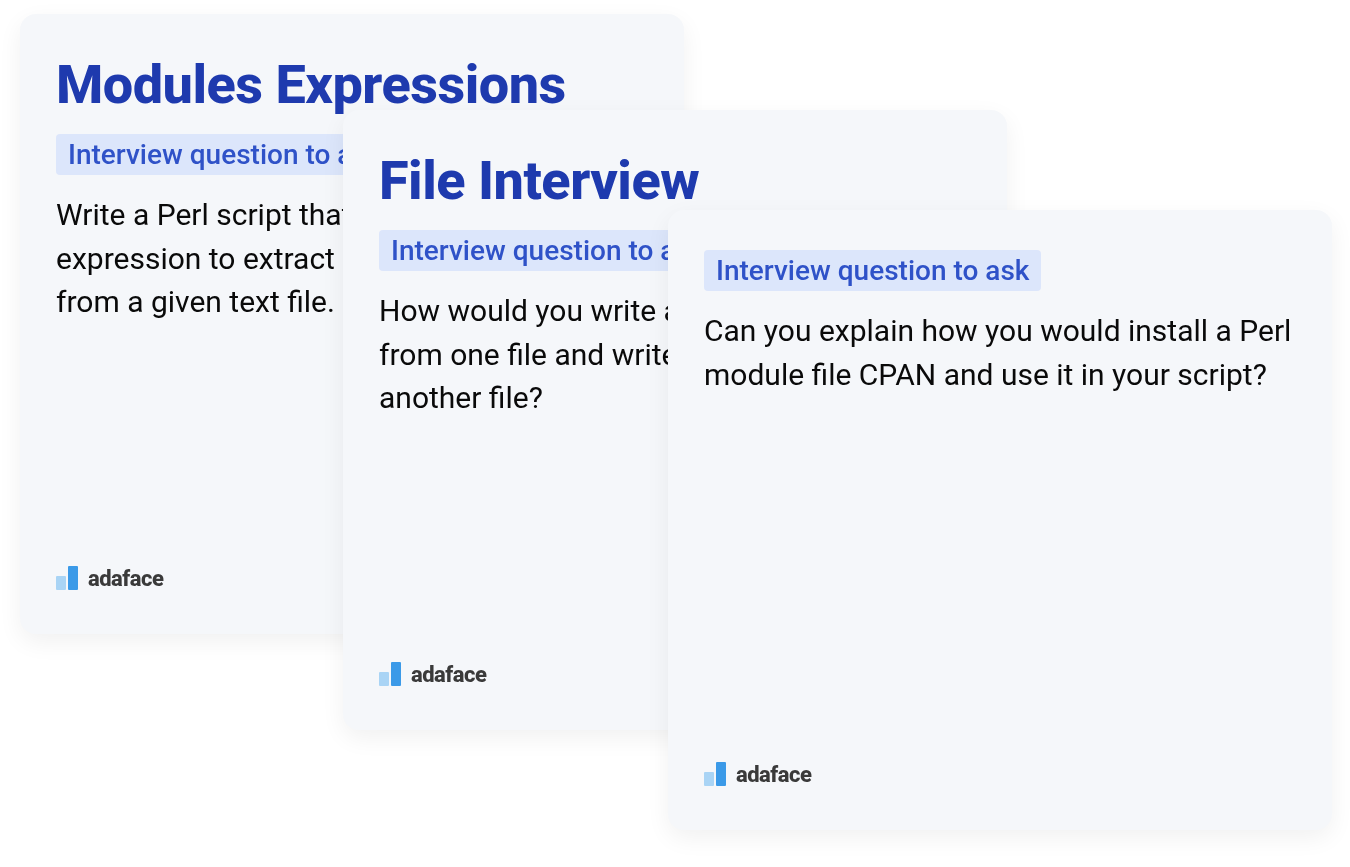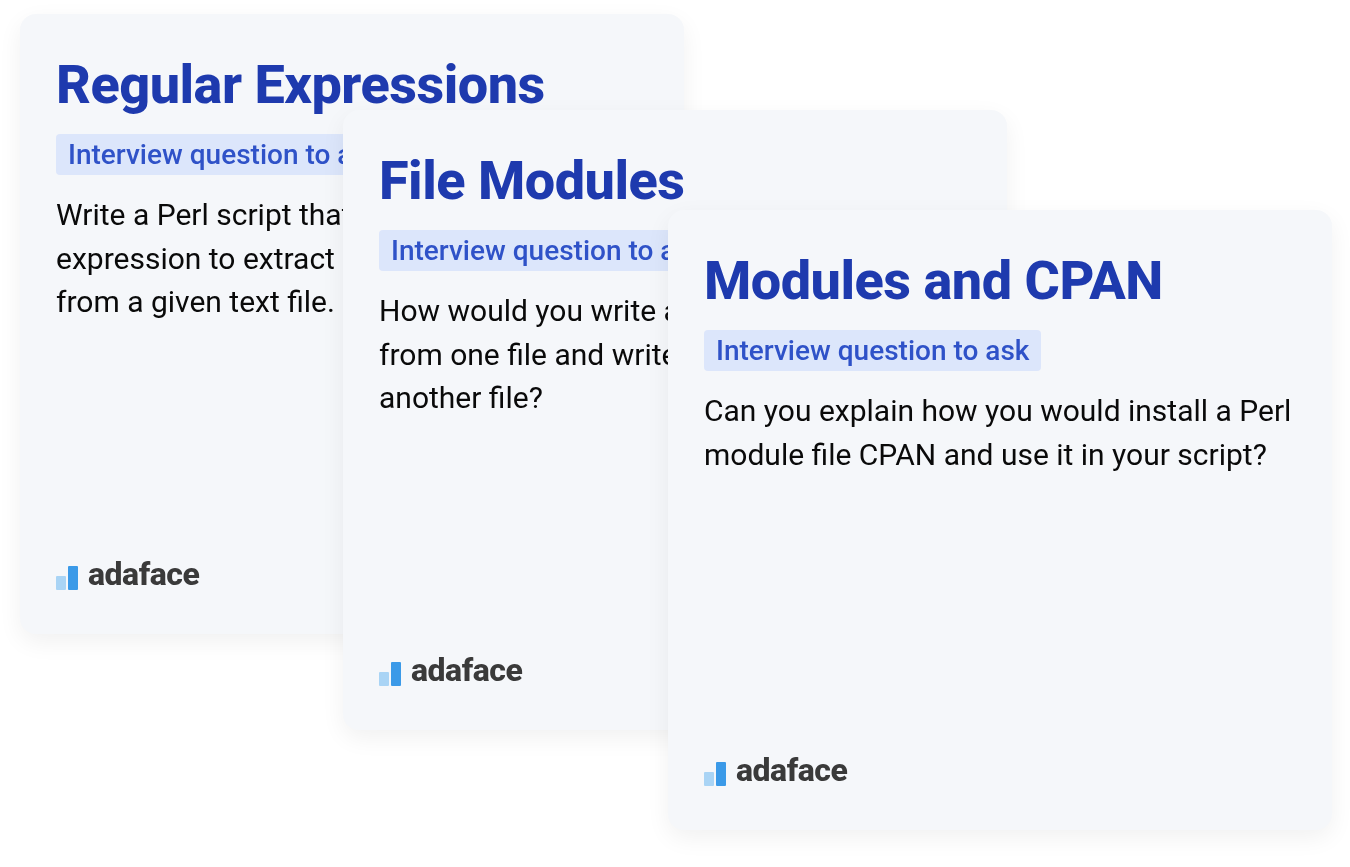--- a/index.html
+++ b/index.html
@@ -82,58 +82,57 @@
   }
   .brand-bar-1 {
     height: 14px;
     background: #a9d4f5;
   }
   .brand-bar-2 {
     height: 24px;
     background: #3b9ae8;
   }
   .brand-text {
-    font-size: 32px;
+    font-size: 22px;
     font-weight: 800;
     color: #3a3a3a;
     letter-spacing: -0.5px;
     line-height: 1;
   }
 </style>
 </head>
 <body>
 
 <div class="card card-1">
-  <h2 class="card-title">Regular Expressions</h2>
+  <h2 class="card-title">Modules Expressions</h2>
   <div class="badge">Interview question to ask</div>
   <p class="card-body">Write a Perl script that uses a regular expression to extract all email addresses from a given text file.</p>
   <div class="brand">
     <span class="brand-icon">
       <span class="brand-bar brand-bar-1"></span>
       <span class="brand-bar brand-bar-2"></span>
     </span>
     <span class="brand-text">adaface</span>
   </div>
 </div>
 
 <div class="card card-2">
-  <h2 class="card-title">File Modules</h2>
+  <h2 class="card-title">File Interview</h2>
   <div class="badge">Interview question to ask</div>
   <p class="card-body">How would you write a Perl script to read from one file and write the contents to another file?</p>
   <div class="brand">
     <span class="brand-icon">
       <span class="brand-bar brand-bar-1"></span>
       <span class="brand-bar brand-bar-2"></span>
     </span>
     <span class="brand-text">adaface</span>
   </div>
 </div>
 
 <div class="card card-3">
-  <h2 class="card-title">Modules and CPAN</h2>
   <div class="badge">Interview question to ask</div>
   <p class="card-body">Can you explain how you would install a Perl module file CPAN and use it in your script?</p>
   <div class="brand">
     <span class="brand-icon">
       <span class="brand-bar brand-bar-1"></span>
       <span class="brand-bar brand-bar-2"></span>
     </span>
     <span class="brand-text">adaface</span>
   </div>
 </div>

